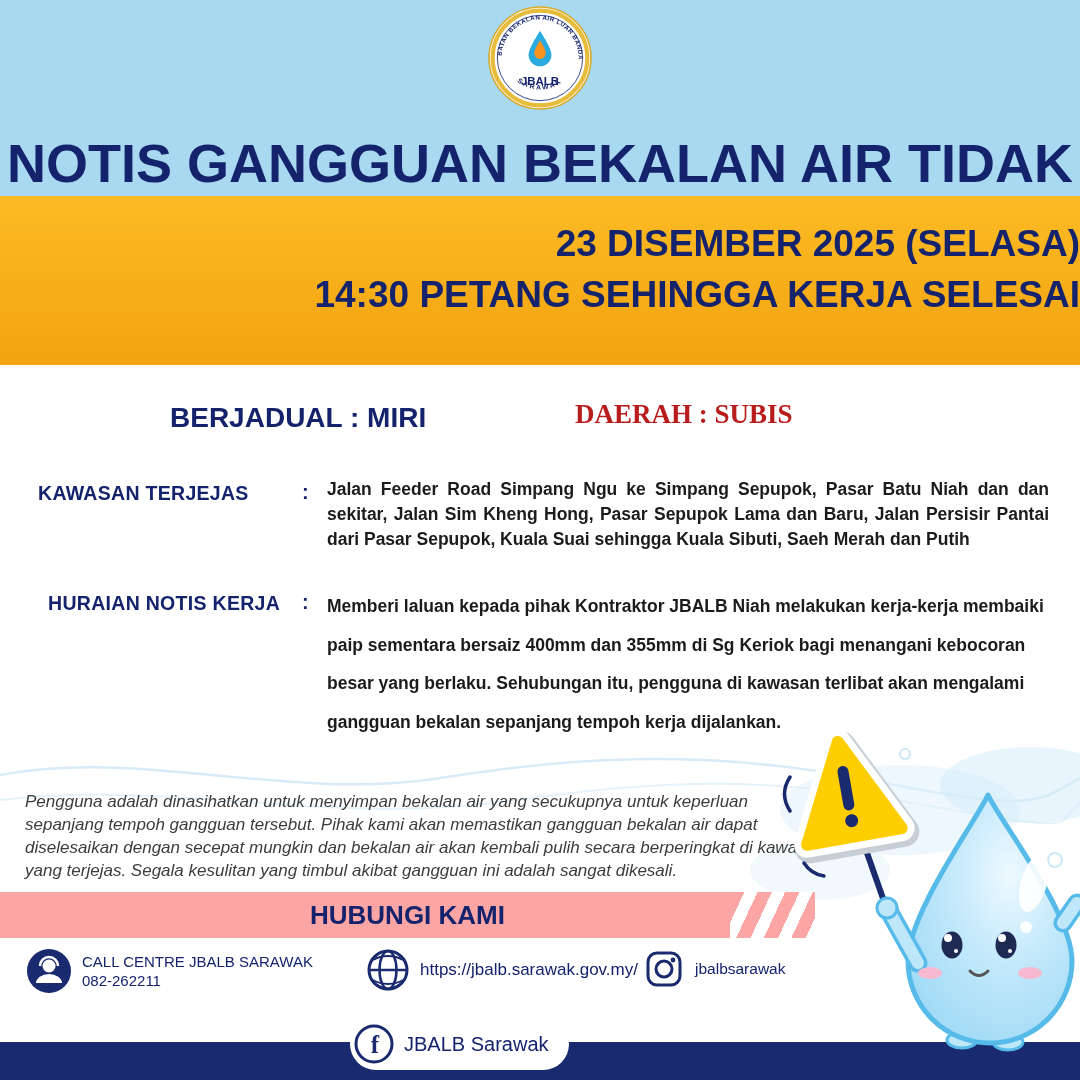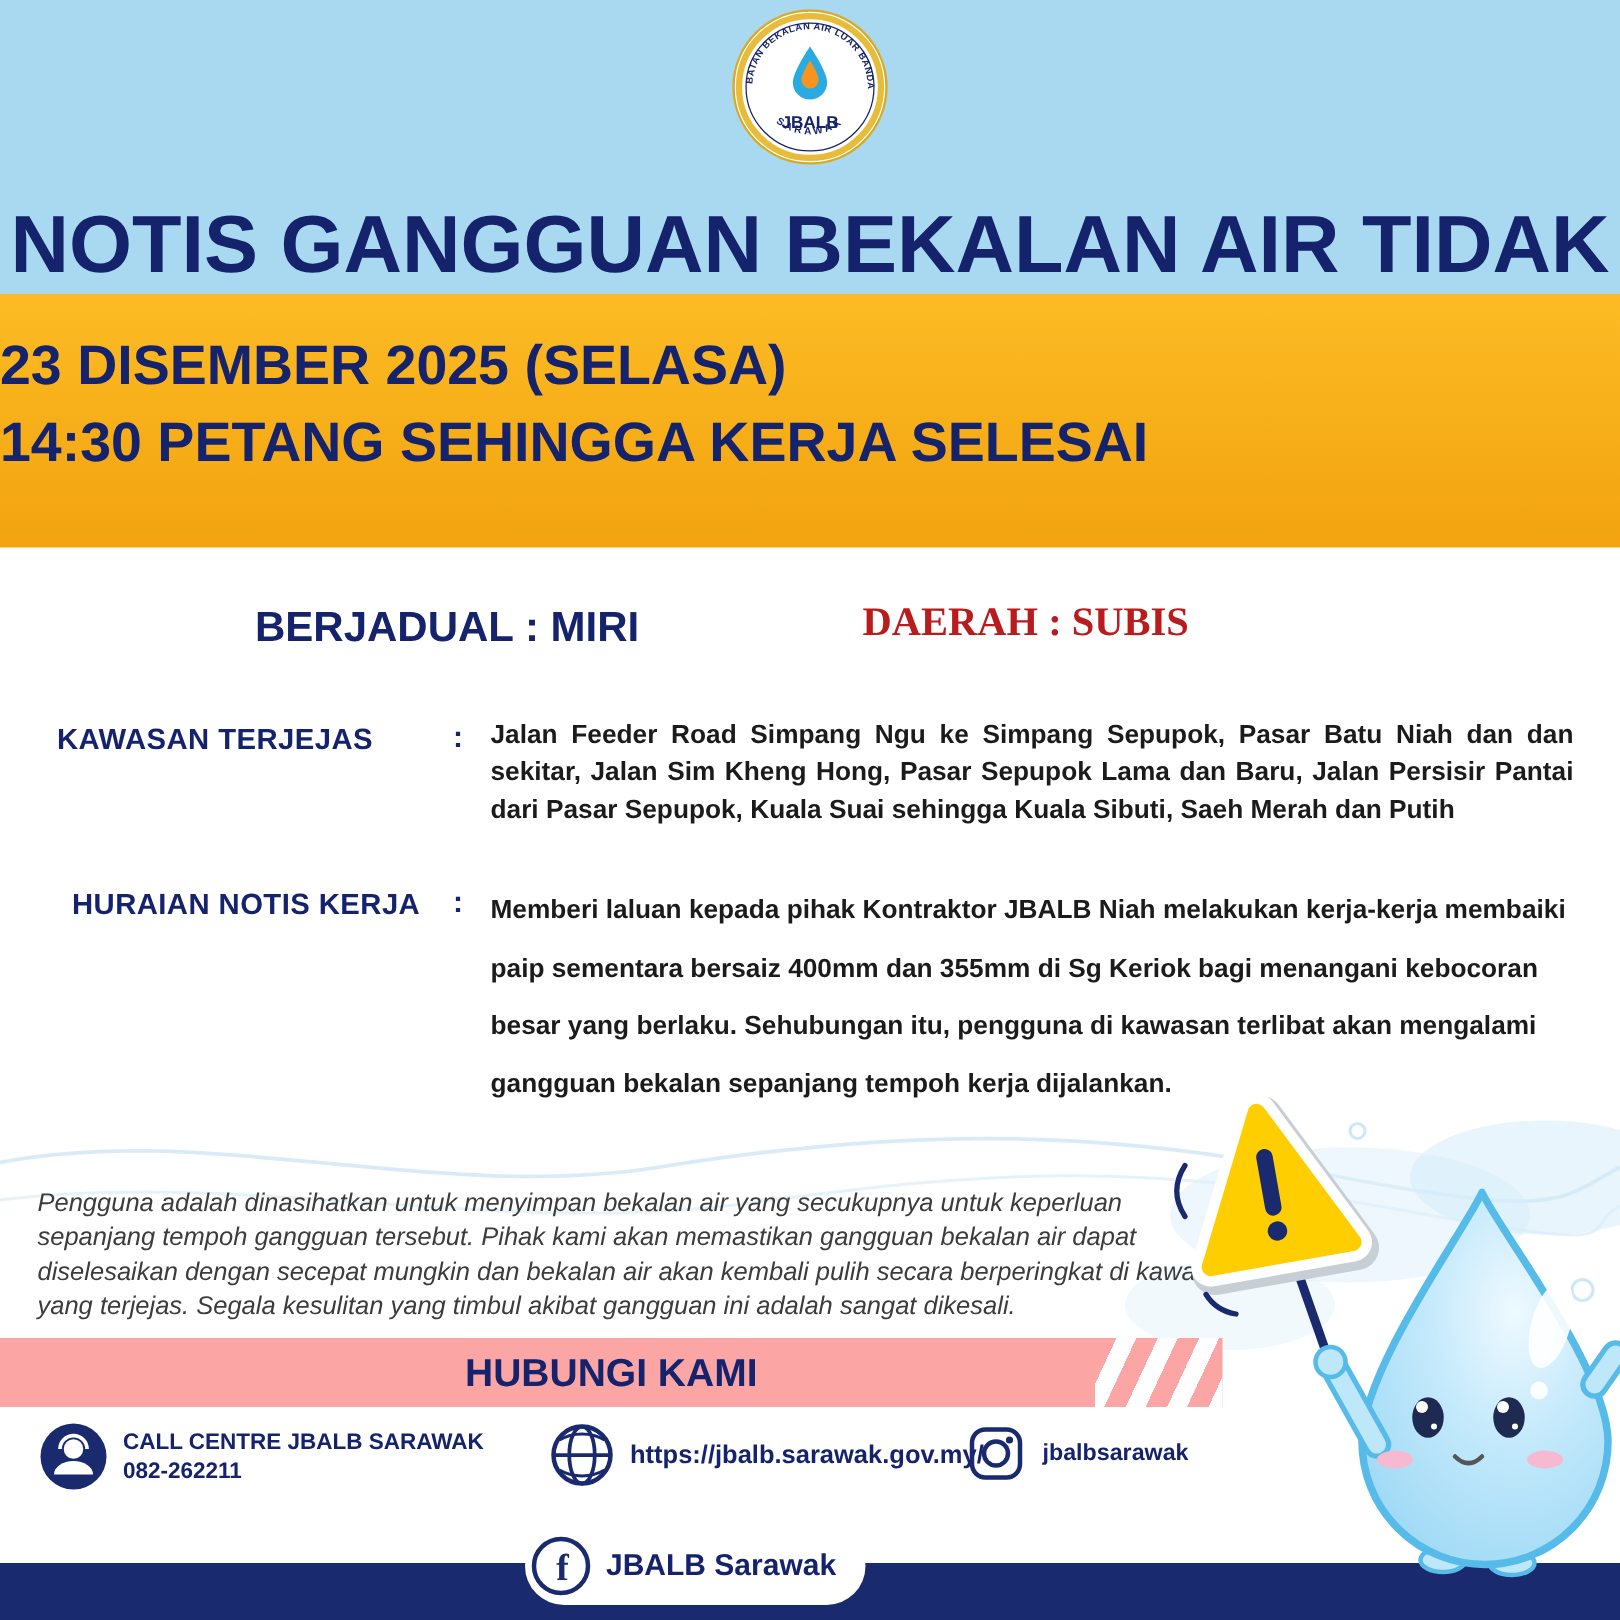--- a/index.html
+++ b/index.html
@@ -11,21 +11,21 @@
   .sky-band { position:absolute; left:0; top:0; width:100%; height:196px; background:#a8d9f1; }
   .logo-wrap { position:absolute; left:488px; top:6px; width:104px; height:104px; }
   .main-title {
     position:absolute; left:0; top:132px; width:100%; text-align:center;
     font-size:54px; font-weight:bold; color:#15236d; letter-spacing:0px;
   }
   
   .schedule-band {
     position:absolute; left:0; top:196px; width:100%; height:169px;
     background:linear-gradient(180deg,#fcbb24,#f2a30f);
-    text-align:left; color:#15236d; font-weight:bold; font-size:37px;
+    text-align:right; color:#15236d; font-weight:bold; font-size:37px;
   }
   .schedule-line1 { margin-top:27px; }
   .schedule-line2 { margin-top:9px; }
   
   .region-bahagian { position:absolute; left:170px; top:402px; font-size:28px; font-weight:bold; color:#15236d; }
   .region-daerah   { position:absolute; left:575px; top:399px; font-size:27px; font-weight:bold; color:#b91c1c;font-family:Liberation Serif, serif; }
   
   .detail-label { position:absolute; font-size:19.5px; font-weight:bold; color:#15236d; letter-spacing:0.3px; }
   .detail-colon { position:absolute; left:302px; font-size:20px; font-weight:bold; color:#15236d; }
   .detail-text  { position:absolute; left:327px; width:722px; font-size:17.5px; font-weight:bold; color:#1b1b1b; }
@@ -53,21 +53,21 @@
   .band-stripes {
     position:absolute; right:0; top:0; width:85px; height:100%;
     background:repeating-linear-gradient(115deg, transparent 0 13px, #ffffff 13px 25px);
   }
   
   .contact-item { position:absolute; display:flex; align-items:center; gap:10px; z-index:3; }
   .ci-call { left:26px; top:948px; }
   .ci-web  { left:366px; top:948px; }
   .ci-ig   { left:643px; top:948px; }
   .ci-fb   { left:350px; top:1018px; background:#ffffff; border-radius:26px; padding:4px 20px 4px 4px; height:44px; }
-  .contact-text { font-weight:bold; color:#15236d; }
+  .contact-text { font-weight:normal; color:#15236d; }
   .call-text { font-size:15px; line-height:19px; }
   .web-text  { font-size:17px; }
   .ig-text   { font-size:15.5px; }
   .fb-text   { font-size:20px; }
   .icon-box { flex:0 0 auto; display:block; }
   
   .footer-band { position:absolute; left:0; top:1042px; width:100%; height:38px; background:#1a2a6e; z-index:2; }
   
   .mascot-wrap { position:absolute; left:780px; top:715px; width:300px; height:345px; z-index:2; }
 </style>

